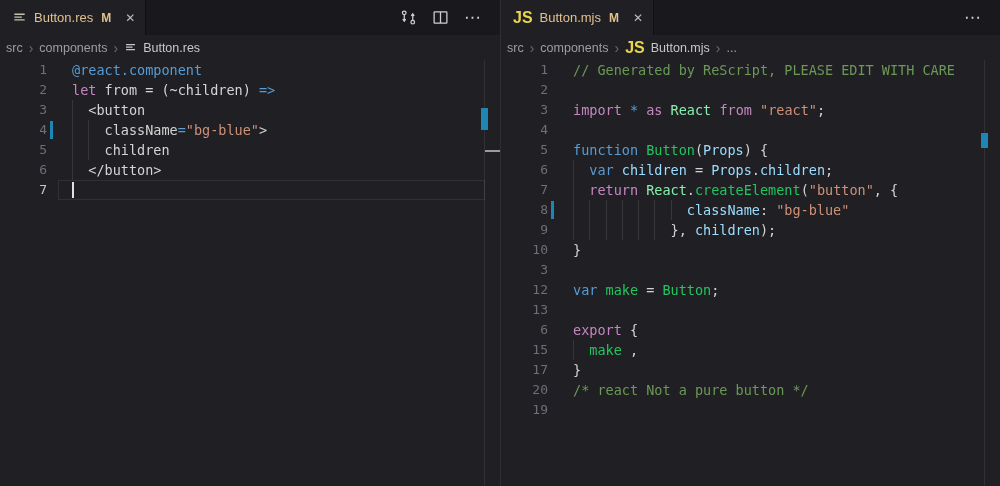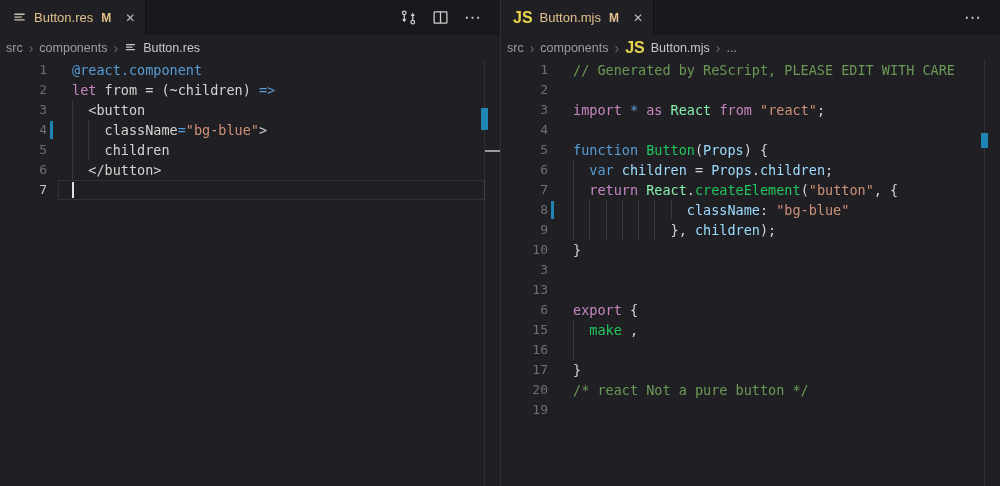--- a/index.html
+++ b/index.html
@@ -140,24 +140,24 @@
           <div class="code-line"><span class="ln">2</span><span class="gmark"></span><span class="ctext"></span></div>
           <div class="code-line"><span class="ln">3</span><span class="gmark"></span><span class="ctext"><span class="tk-kp">import</span><span class="tk-pl"> </span><span class="tk-kb">*</span><span class="tk-pl"> </span><span class="tk-kp">as</span><span class="tk-pl"> </span><span class="tk-ct">React</span><span class="tk-pl"> </span><span class="tk-kp">from</span><span class="tk-pl"> </span><span class="tk-so">"react"</span><span class="tk-pl">;</span></span></div>
           <div class="code-line"><span class="ln">4</span><span class="gmark"></span><span class="ctext"></span></div>
           <div class="code-line"><span class="ln">5</span><span class="gmark"></span><span class="ctext"><span class="tk-kb">function</span><span class="tk-pl"> </span><span class="tk-fy">Button</span><span class="tk-pl">(</span><span class="tk-vb">Props</span><span class="tk-pl">) {</span></span></div>
           <div class="code-line"><span class="ln">6</span><span class="gmark"></span><span class="ctext"><span class="indent" style="width: 2ch;"></span><span class="tk-kb">var</span><span class="tk-pl"> </span><span class="tk-vb">children</span><span class="tk-pl"> = </span><span class="tk-vb">Props</span><span class="tk-pl">.</span><span class="tk-vb">children</span><span class="tk-pl">;</span></span></div>
           <div class="code-line"><span class="ln">7</span><span class="gmark"></span><span class="ctext"><span class="indent" style="width: 2ch;"></span><span class="tk-kp">return</span><span class="tk-pl"> </span><span class="tk-ct">React</span><span class="tk-pl">.</span><span class="tk-fy">createElement</span><span class="tk-pl">(</span><span class="tk-so">"button"</span><span class="tk-pl">, {</span></span></div>
           <div class="code-line"><span class="ln">8</span><span class="gmark mod"></span><span class="ctext"><span class="indent" style="width: 14ch;"></span><span class="tk-vb">className</span><span class="tk-pl">: </span><span class="tk-so">"bg-blue"</span></span></div>
           <div class="code-line"><span class="ln">9</span><span class="gmark"></span><span class="ctext"><span class="indent" style="width: 12ch;"></span><span class="tk-pl">}, </span><span class="tk-vb">children</span><span class="tk-pl">);</span></span></div>
           <div class="code-line"><span class="ln">10</span><span class="gmark"></span><span class="ctext"><span class="tk-pl">}</span></span></div>
           <div class="code-line"><span class="ln">3</span><span class="gmark"></span><span class="ctext"></span></div>
+          <div class="code-line"><span class="ln">12</span><span class="gmark"></span><span class="ctext"><span class="tk-kb">var</span><span class="tk-pl"> </span><span class="tk-fy">make</span><span class="tk-pl"> = </span><span class="tk-fy">Button</span><span class="tk-pl">;</span></span></div>
           <div class="code-line"><span class="ln">13</span><span class="gmark"></span><span class="ctext"></span></div>
           <div class="code-line"><span class="ln">6</span><span class="gmark"></span><span class="ctext"><span class="tk-kp">export</span><span class="tk-pl"> {</span></span></div>
           <div class="code-line"><span class="ln">15</span><span class="gmark"></span><span class="ctext"><span class="indent" style="width: 2ch;"></span><span class="tk-fy">make</span><span class="tk-pl"> ,</span></span></div>
-          <div class="code-line"><span class="ln">16</span><span class="gmark"></span><span class="ctext"><span class="indent" style="width: 2ch;"></span></span></div>
           <div class="code-line"><span class="ln">17</span><span class="gmark"></span><span class="ctext"><span class="tk-pl">}</span></span></div>
           <div class="code-line"><span class="ln">20</span><span class="gmark"></span><span class="ctext"><span class="tk-cg">/* react Not a pure button */</span></span></div>
           <div class="code-line"><span class="ln">19</span><span class="gmark"></span><span class="ctext"></span></div>
         </div>
       <div class="overview-ruler">
           <div class="ruler-mark-mod" style="top: 73px; height: 15px;"></div>
         </div>
     </div>
   </div>
 

